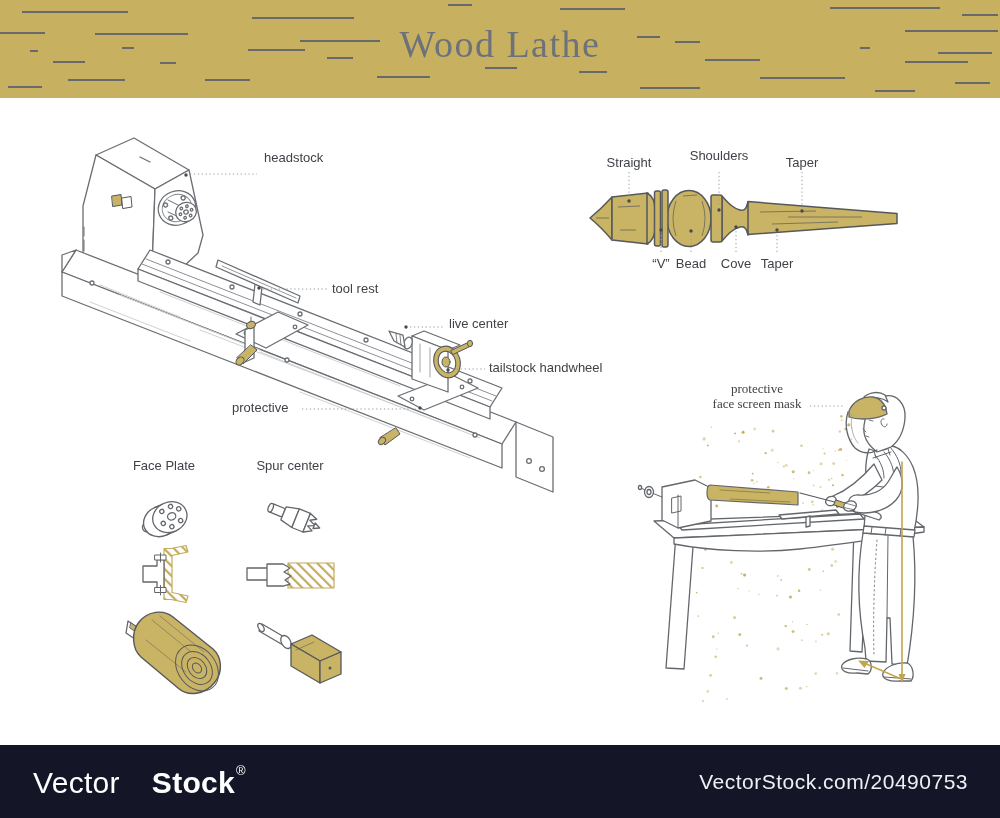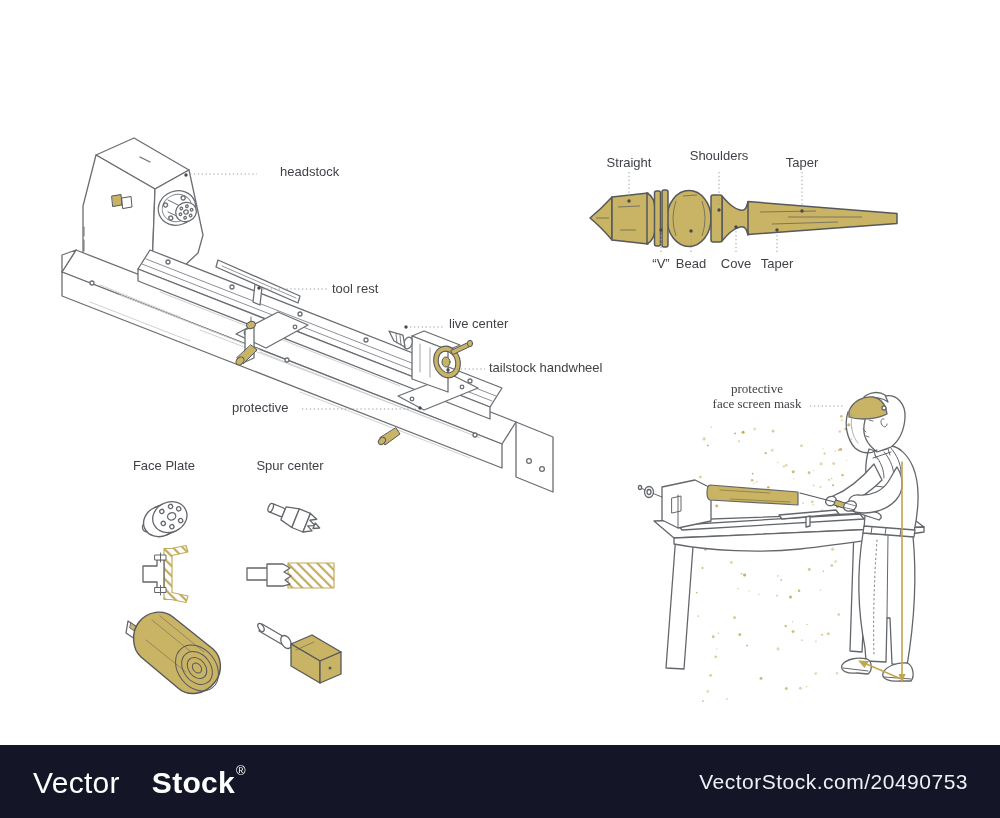--- a/index.html
+++ b/index.html
@@ -24,20 +24,32 @@
   .wm-brand .light{font-weight:400;}
   .wm-brand .bold{font-weight:700;margin-left:32px;}
   .wm-brand sup{font-size:13px;font-weight:400;vertical-align:18px;margin-left:1px;}
   .wm-site{position:absolute;right:32px;top:25px;color:#eef0f6;font-size:21px;letter-spacing:.5px;}
 </style>
 </head>
 <body>
 
 <div class="page">
 
+  <div class="banner">
+    <svg width="1000" height="98">
+      <path stroke="#5c636e" stroke-width="2" fill="none" opacity=".9" d="
+        M22,12H128 M252,18H354 M448,5H472 M560,9H625 M830,8H940 M962,15H998
+        M0,33H45 M95,34H188 M300,41H380 M637,37H660 M675,42H700 M905,31H998
+        M30,51H38 M122,48H134 M248,50H305 M860,48H870 M938,53H992
+        M53,62H85 M160,63H176 M327,58H353 M485,68H517 M705,60H760 M905,62H968
+        M68,80H125 M205,80H250 M377,77H430 M579,72H607 M760,78H845 M955,83H990
+        M8,87H42 M640,88H700 M875,91H915"></path>
+    </svg>
+    <h1>Wood Lathe</h1>
+  </div>
 
   <svg class="art" width="1000" height="818" viewBox="0 0 1000 818">
     <defs>
       <pattern id="hatch" patternUnits="userSpaceOnUse" width="7" height="7" patternTransform="rotate(-45)">
         <rect width="7" height="7" fill="#ffffff"></rect>
         <line x1="1" y1="0" x2="1" y2="7" stroke="#c5ab5c" stroke-width="2.4"></line>
       </pattern>
     </defs>
 
     <g fill="#ffffff" stroke="#6b6e73" stroke-width="1.3" stroke-linejoin="round" stroke-linecap="round">
@@ -443,21 +455,21 @@
       <circle cx="629" cy="201" r="1.7"></circle>
         <circle cx="719" cy="210" r="1.7"></circle>
       <circle cx="802" cy="211" r="1.7"></circle>
         <circle cx="661" cy="230" r="1.7"></circle>
       <circle cx="691" cy="231" r="1.7"></circle>
         <circle cx="736" cy="227" r="1.7"></circle>
       <circle cx="777" cy="230" r="1.7"></circle>
     </g>
   </svg>
 
-  <div class="lbl" style="left:264px;top:164px;margin-left:16px;">headstock</div>
+  <div class="lbl" style="left:264px;top:150px;">headstock</div>
   <div class="lbl" style="left:332px;top:281px;">tool rest</div>
   <div class="lbl" style="left:449px;top:316px;">live center</div>
   <div class="lbl" style="left:489px;top:360px;">tailstock handwheel</div>
   <div class="lbl" style="left:232px;top:400px;">protective</div>
 
   <div class="lbl center" style="left:579px;top:155px;width:100px;">Straight</div>
   <div class="lbl center" style="left:669px;top:148px;width:100px;">Shoulders</div>
   <div class="lbl center" style="left:752px;top:155px;width:100px;">Taper</div>
   <div class="lbl center" style="left:611px;top:256px;width:100px;">“V”</div>
   <div class="lbl center" style="left:641px;top:256px;width:100px;text-align:center;">Bead</div>

